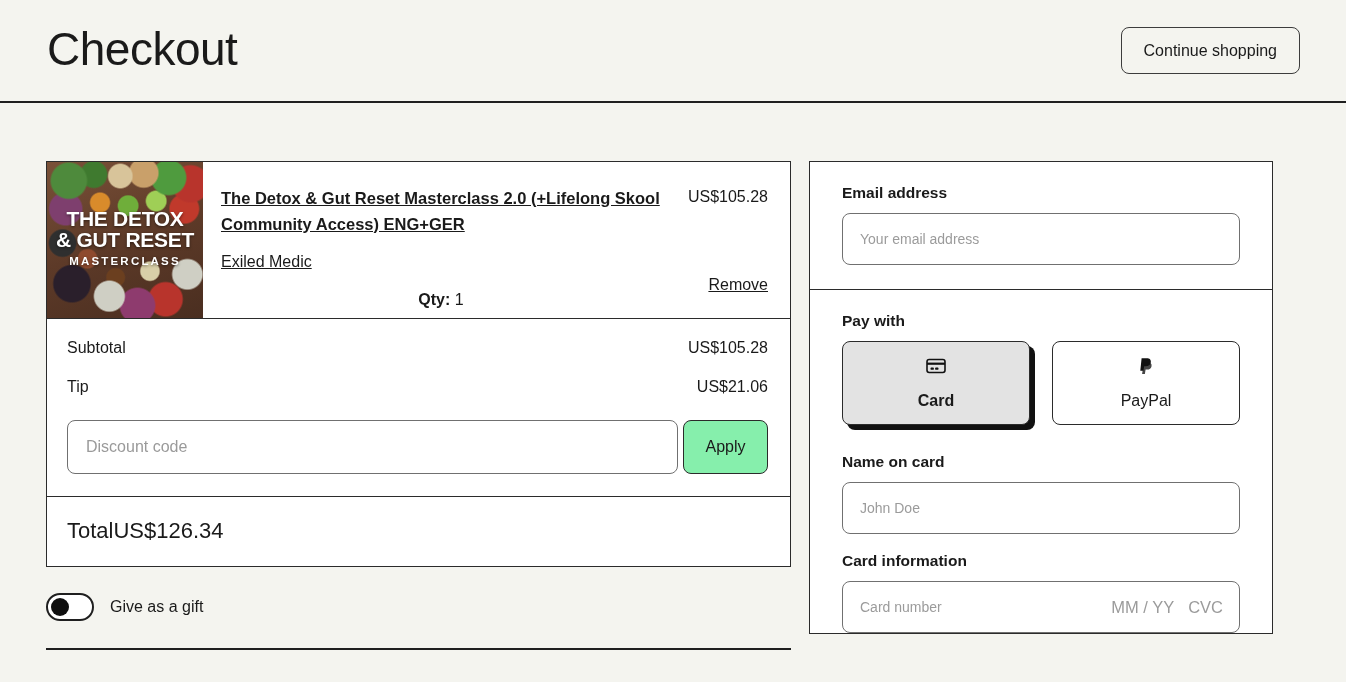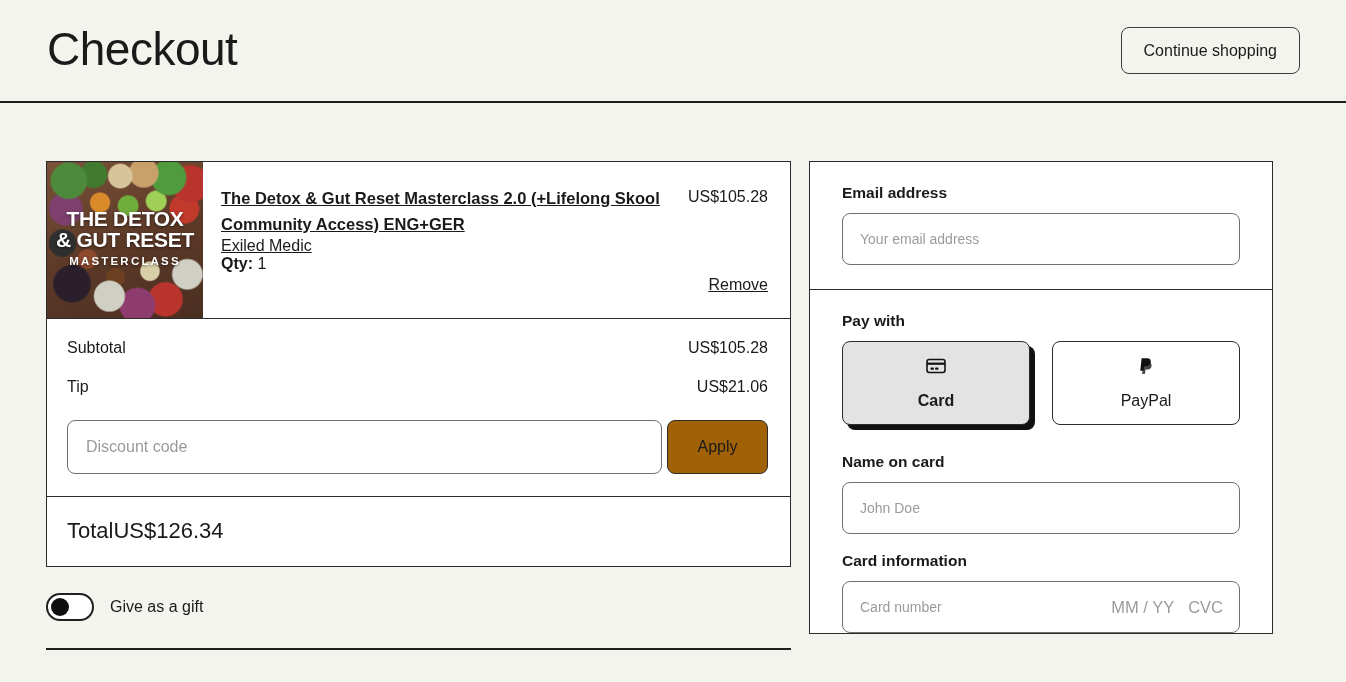--- a/index.html
+++ b/index.html
@@ -112,27 +112,27 @@
     font-size: 16.5px;
     font-weight: bold;
     line-height: 1.55;
     text-decoration: underline;
     color: #1a1a1a;
     display: block;
     cursor: pointer;
   }
   .item-seller {
     display: inline-block;
-    margin-top: 0;
+    margin-top: 16px;
     font-size: 16px;
     text-decoration: underline;
     color: #1a1a1a;
     cursor: pointer;
   }
-  .item-qty { font-size: 16px; }
+  .item-qty { margin-top: 20px; font-size: 16px; text-align: center; }
   .item-qty b { font-weight: bold; }
   .item-right { text-align: right; padding-top: 2px; }
   .item-price { font-size: 16px; }
   .remove-link {
     display: block;
     margin-top: 70px;
     font-size: 16px;
     text-decoration: underline;
     color: #1a1a1a;
     cursor: pointer;
@@ -150,24 +150,24 @@
     border: 1px solid #707070;
     border-radius: 8px;
     background: #fff;
     font-family: "Liberation Sans", sans-serif;
     font-size: 16px;
     padding: 0 18px;
     color: #1a1a1a;
   }
   .discount-input::placeholder { color: #9a9a9a; }
   .apply-btn {
-    width: 101px; height: 54px;
+    width: 85px; height: 54px;
     border: 1px solid #2b2b2b;
     border-radius: 8px;
-    background: #a16207;
+    background: #86efac;
     font-family: "Liberation Sans", sans-serif;
     font-size: 16px;
     color: #1a1a1a;
     cursor: pointer;
   }
   .total-row {
     display: flex; justify-content: flex-start;
     padding: 21px 20px 22px 20px;
     font-size: 22px;
   }

